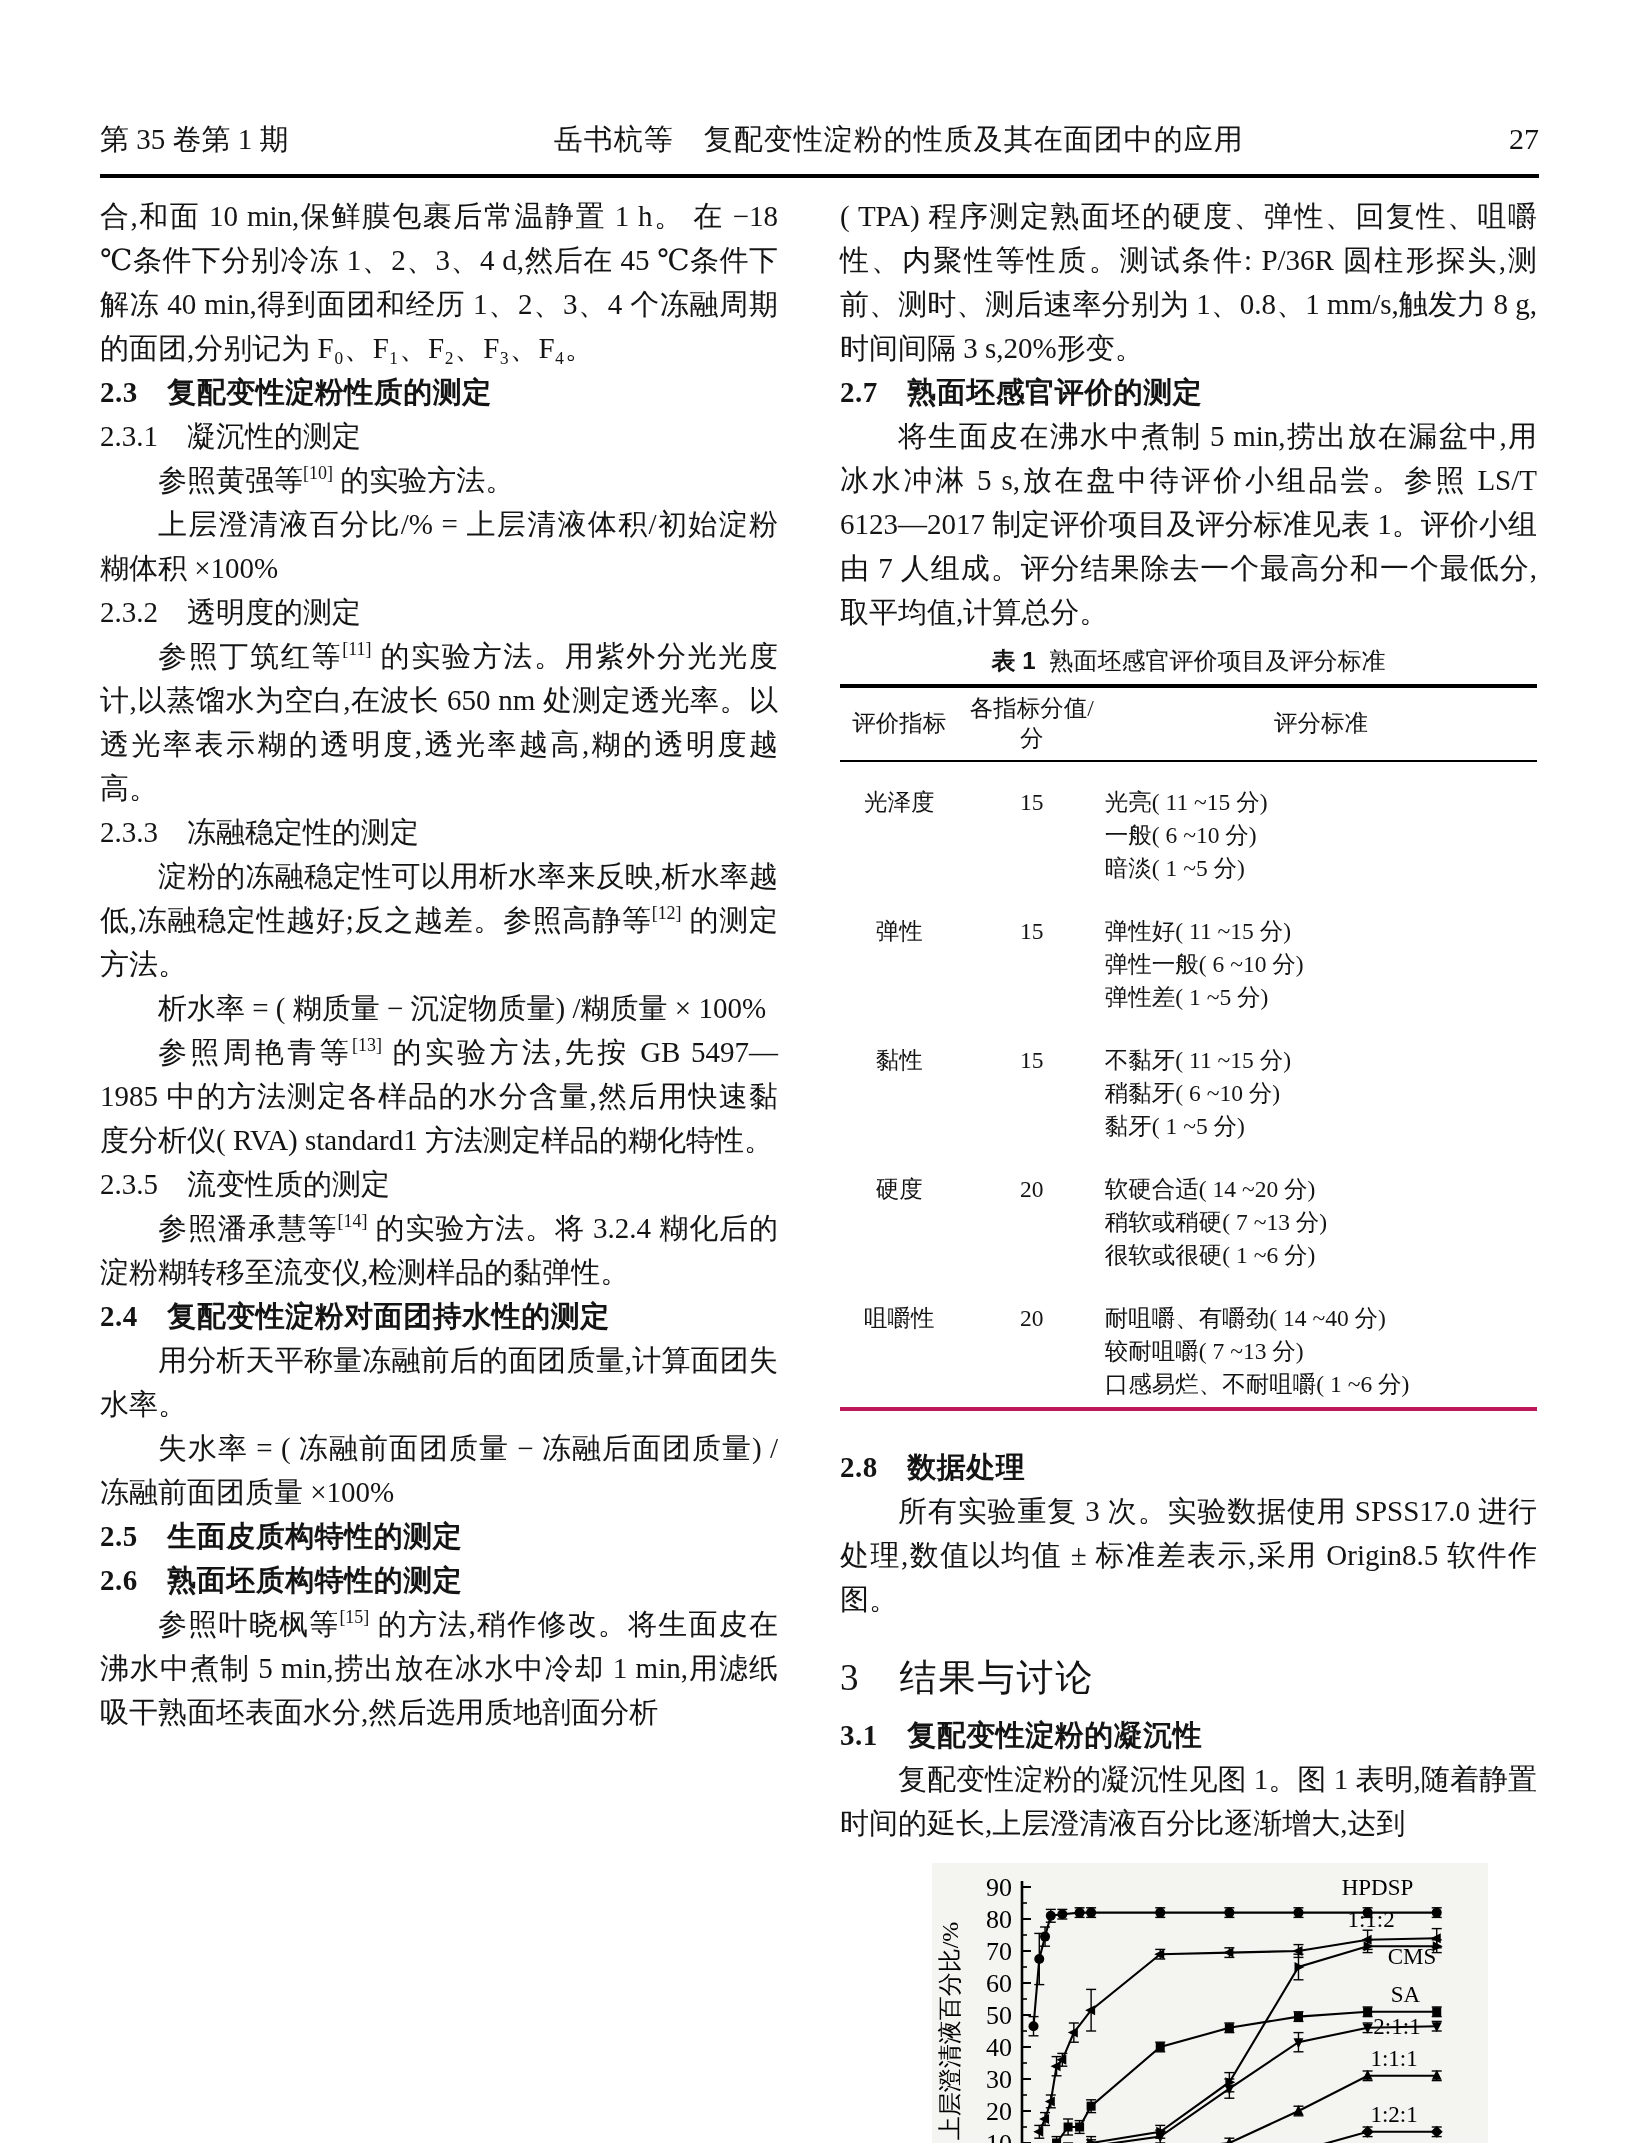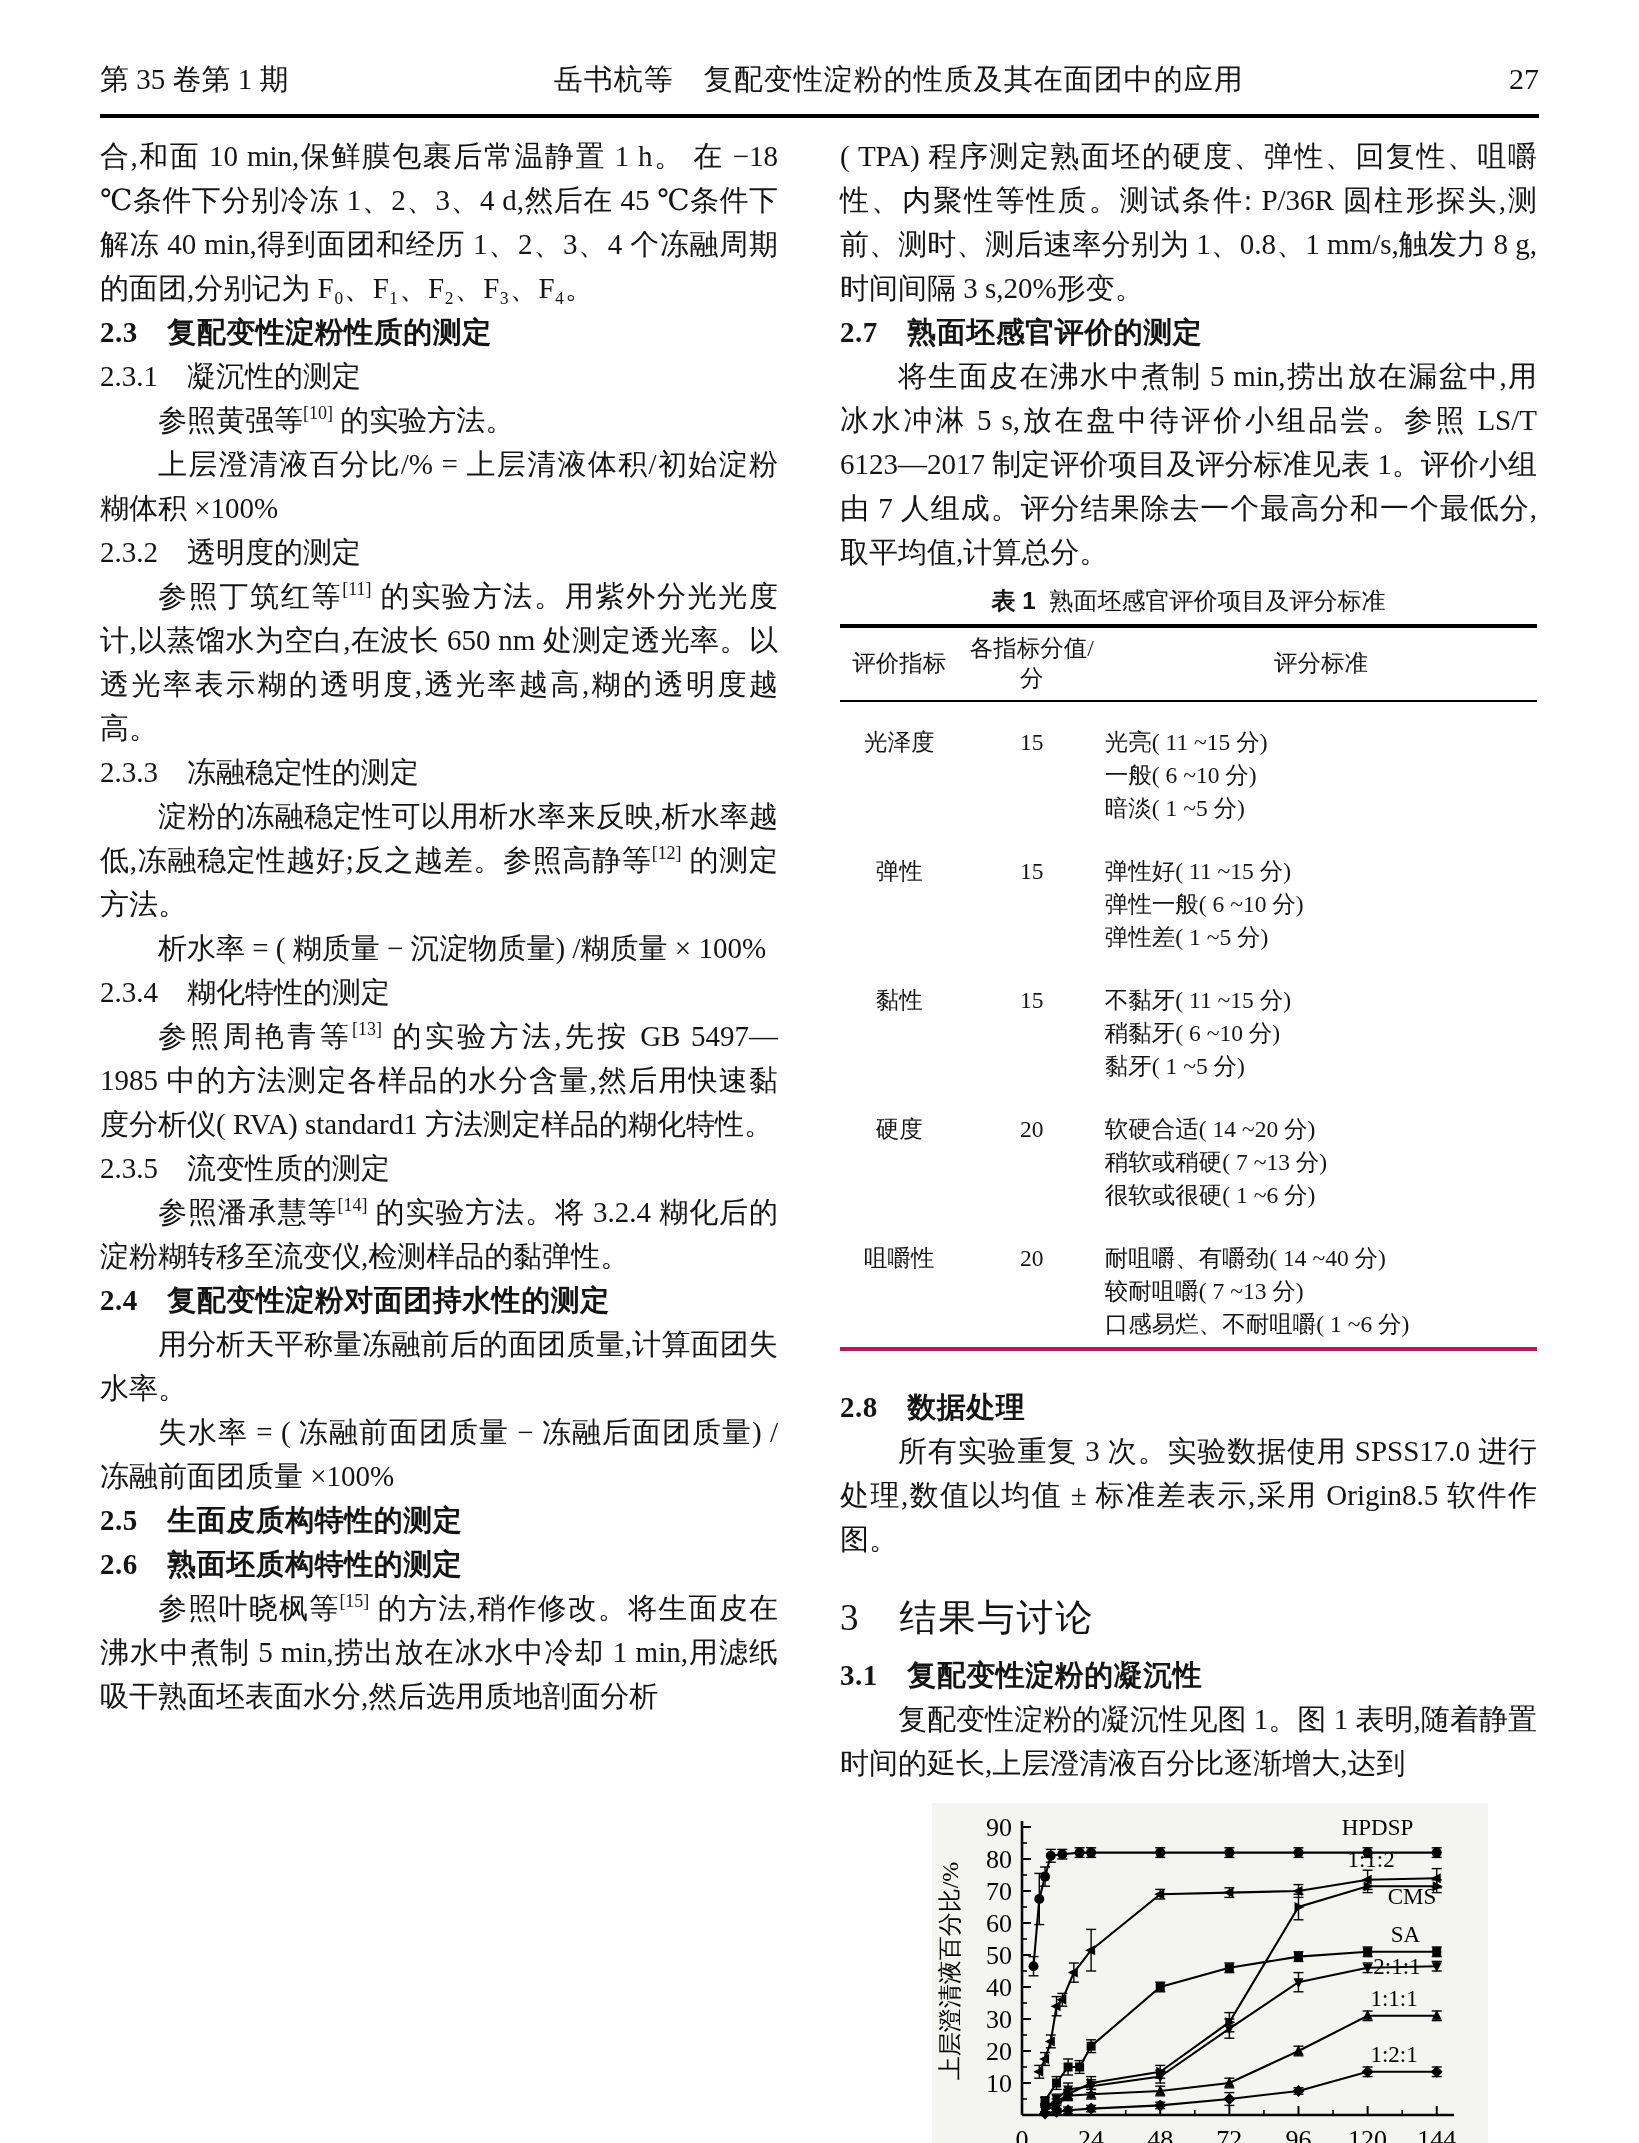--- a/index.html
+++ b/index.html
@@ -2,21 +2,21 @@
 <html lang="zh"><head>
 <meta charset="utf-8">
 <style>
   html,body{margin:0;padding:0;background:#ffffff;}
   .page{
     width:1639px;height:2143px;background:#fff;color:#141414;
     font-family:"Liberation Serif","DejaVu Serif",serif;
     box-sizing:border-box;padding:0 100px;overflow:hidden;position:relative;
   }
   .page-header{
-    padding-top:60px;display:flex;justify-content:space-between;align-items:baseline;
+    padding-top:120px;display:flex;justify-content:space-between;align-items:baseline;
     font-size:29px;
   }
   .ph-center{letter-spacing:1px;}
   .ph-page{font-size:30px;}
   .header-rule{height:4px;background:#000;margin-top:14px;}
   .columns{display:flex;gap:62px;margin-top:16px;}
   .col{font-size:29px;line-height:44px;text-align:justify;}
   .col-left{width:678px;}
   .col-right{width:697px;}
   p{margin:0;text-indent:2em;}
@@ -60,21 +60,20 @@
       <p class="cont">合,和面 10 min,保鲜膜包裹后常温静置 1 h。 在 −18 ℃条件下分别冷冻 1、2、3、4 d,然后在 45 ℃条件下解冻 40 min,得到面团和经历 1、2、3、4 个冻融周期的面团,分别记为 F₀、F₁、F₂、F₃、F₄。</p>
       <h2>2.3　复配变性淀粉性质的测定</h2>
       <h3>2.3.1　凝沉性的测定</h3>
       <p>参照黄强等<sup>[10]</sup> 的实验方法。</p>
       <p>上层澄清液百分比/% = 上层清液体积/初始淀粉糊体积 ×100%</p>
       <h3>2.3.2　透明度的测定</h3>
       <p>参照丁筑红等<sup>[11]</sup> 的实验方法。用紫外分光光度计,以蒸馏水为空白,在波长 650 nm 处测定透光率。以透光率表示糊的透明度,透光率越高,糊的透明度越高。</p>
       <h3>2.3.3　冻融稳定性的测定</h3>
       <p>淀粉的冻融稳定性可以用析水率来反映,析水率越低,冻融稳定性越好;反之越差。参照高静等<sup>[12]</sup> 的测定方法。</p>
       <p>析水率 = ( 糊质量 − 沉淀物质量) /糊质量 × 100%</p>
-      <h3>2.3.4　糊化特性的测定</h3>
       <p>参照周艳青等<sup>[13]</sup> 的实验方法,先按 GB 5497—1985 中的方法测定各样品的水分含量,然后用快速黏度分析仪( RVA) standard1 方法测定样品的糊化特性。</p>
       <h3>2.3.5　流变性质的测定</h3>
       <p>参照潘承慧等<sup>[14]</sup> 的实验方法。将 3.2.4 糊化后的淀粉糊转移至流变仪,检测样品的黏弹性。</p>
       <h2>2.4　复配变性淀粉对面团持水性的测定</h2>
       <p>用分析天平称量冻融前后的面团质量,计算面团失水率。</p>
       <p>失水率 = ( 冻融前面团质量 − 冻融后面团质量) /冻融前面团质量 ×100%</p>
       <h2>2.5　生面皮质构特性的测定</h2>
       <h2>2.6　熟面坯质构特性的测定</h2>
       <p>参照叶晓枫等<sup>[15]</sup> 的方法,稍作修改。将生面皮在沸水中煮制 5 min,捞出放在冰水中冷却 1 min,用滤纸吸干熟面坯表面水分,然后选用质地剖面分析</p>
     </div>

